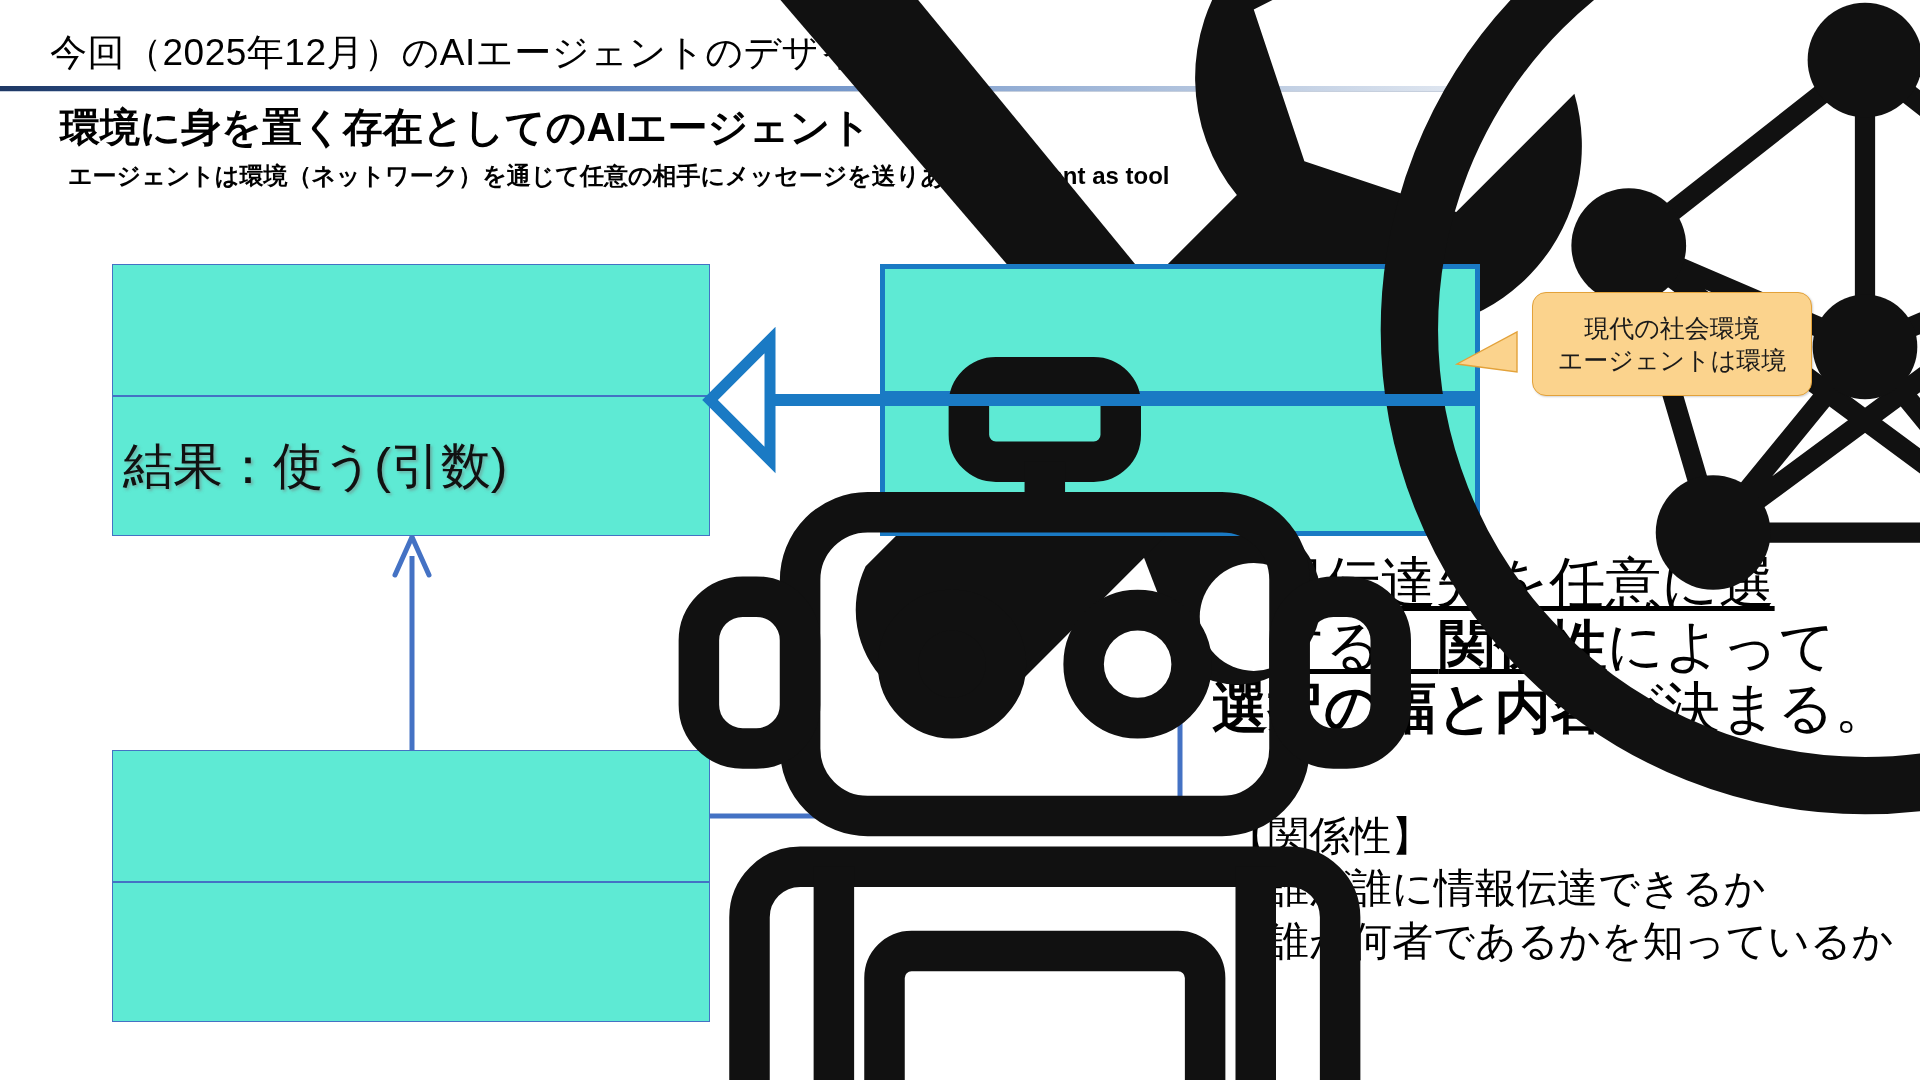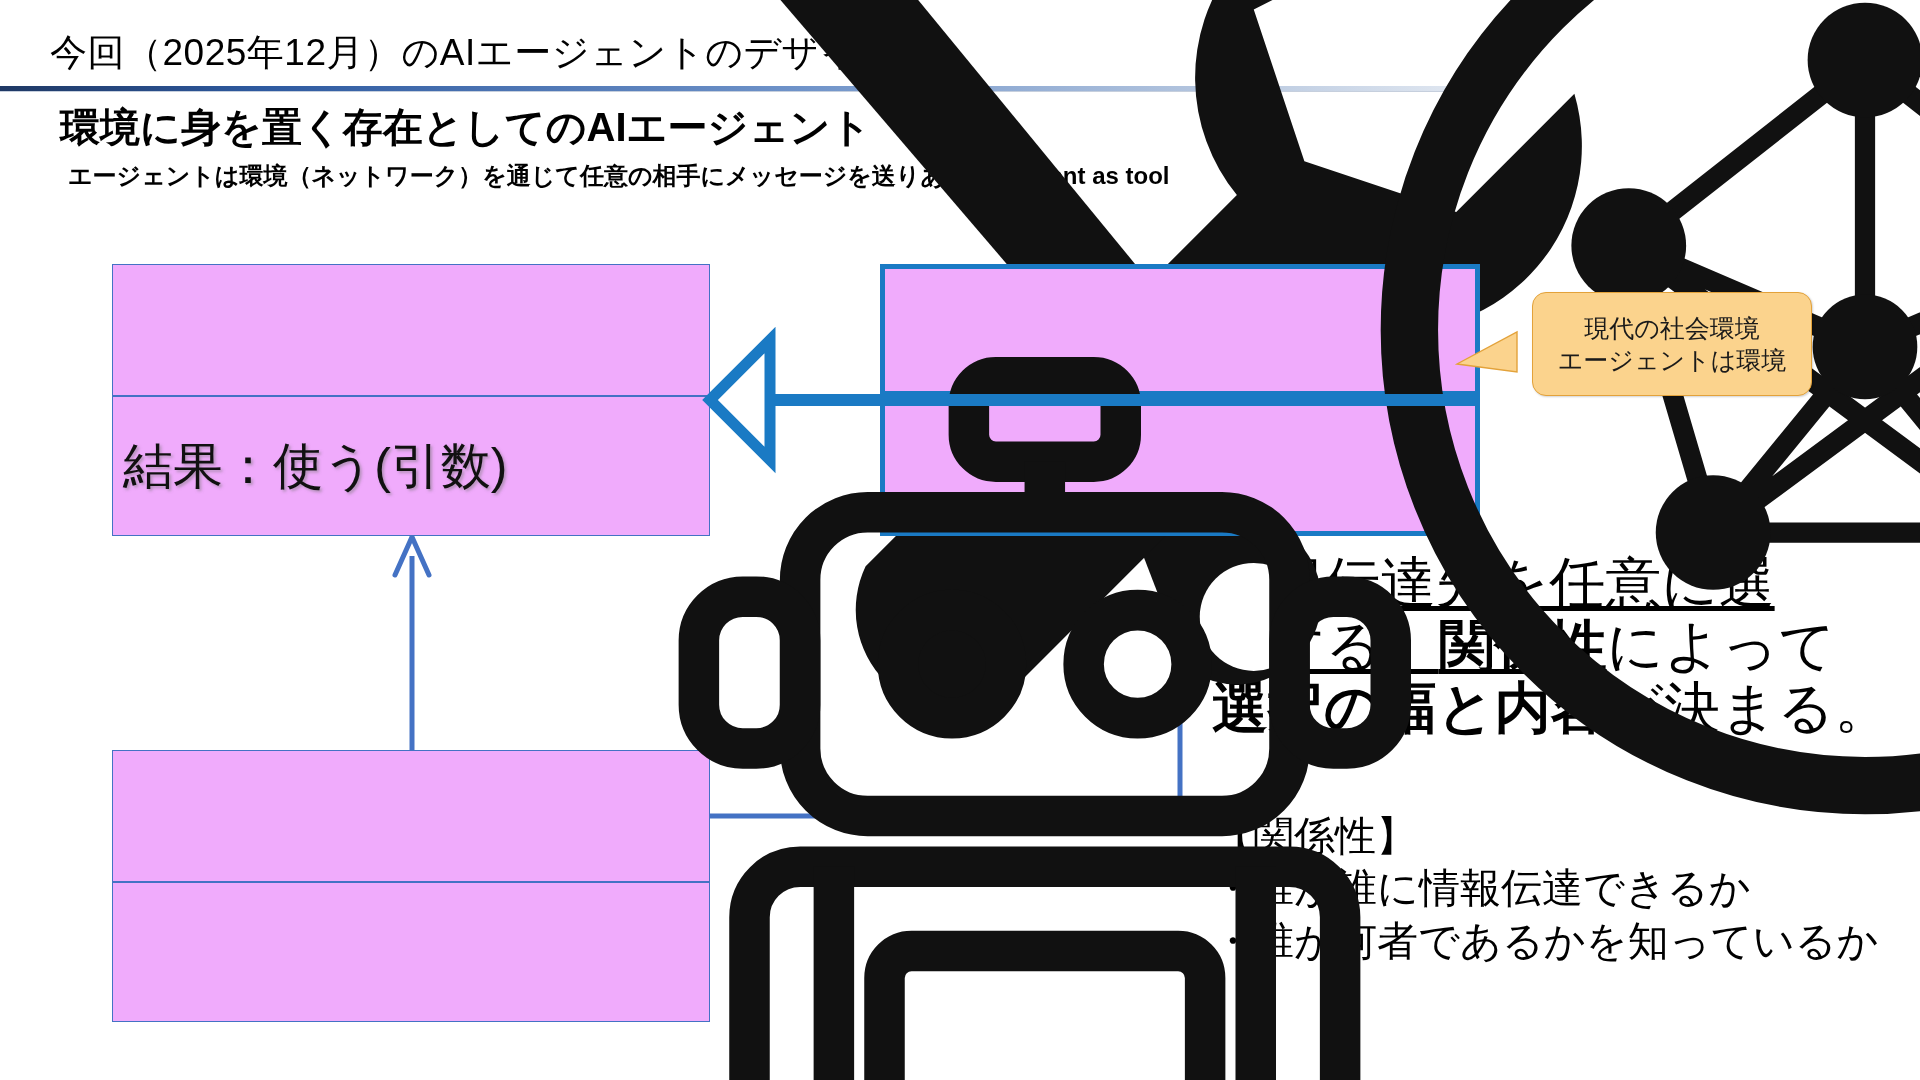--- a/index.html
+++ b/index.html
@@ -34,21 +34,21 @@
   #subheadline{
     position:absolute;left:68px;top:160px;
     font-size:24px;font-weight:bold;color:#000;
     white-space:nowrap;
   }
 
   
   .uml-box{position:absolute;box-sizing:border-box;}
   .uml-head,.uml-body{
     box-sizing:border-box;
-    background:#f0abfc;
+    background:#5eead4;
     display:flex;align-items:center;
   }
   .thin .uml-head{border:1px solid #4472c4;border-bottom:2px solid #4472c4;}
   .thin .uml-body{border:1px solid #4472c4;border-top:none;}
   .thick .uml-head{border:5px solid #1a7ac4;border-bottom:6px solid #1a7ac4;}
   .thick .uml-body{border:5px solid #1a7ac4;border-top:none;}
   .box-attr{
     font-size:50px;color:#111;white-space:nowrap;
     text-shadow:2px 2px 3px rgba(120,120,120,.5);
     padding-left:10px;
@@ -88,21 +88,21 @@
   #right-text{
     position:absolute;left:1212px;top:552px;width:700px;
     font-size:56px;color:#000;line-height:1.12;
   }
   #right-text .u{text-decoration:underline;text-underline-offset:4px;}
   #right-text b{font-weight:bold;}
   #rel-block{
     position:absolute;left:1212px;top:810px;width:700px;
     font-size:41px;color:#000;line-height:1.28;
   }
-  .rel-line{white-space:nowrap;}
+  .rel-line{white-space:nowrap;margin-left:15px;}
 
   svg{position:absolute;left:0;top:0;width:1920px;height:1080px;overflow:visible;pointer-events:none;}
   svg.below{z-index:0;}
   svg.above{z-index:5;}
   .uml-box{z-index:3;}
   #callout,#callout-tail{z-index:6;}
 </style>
 </head>
 <body>
 

